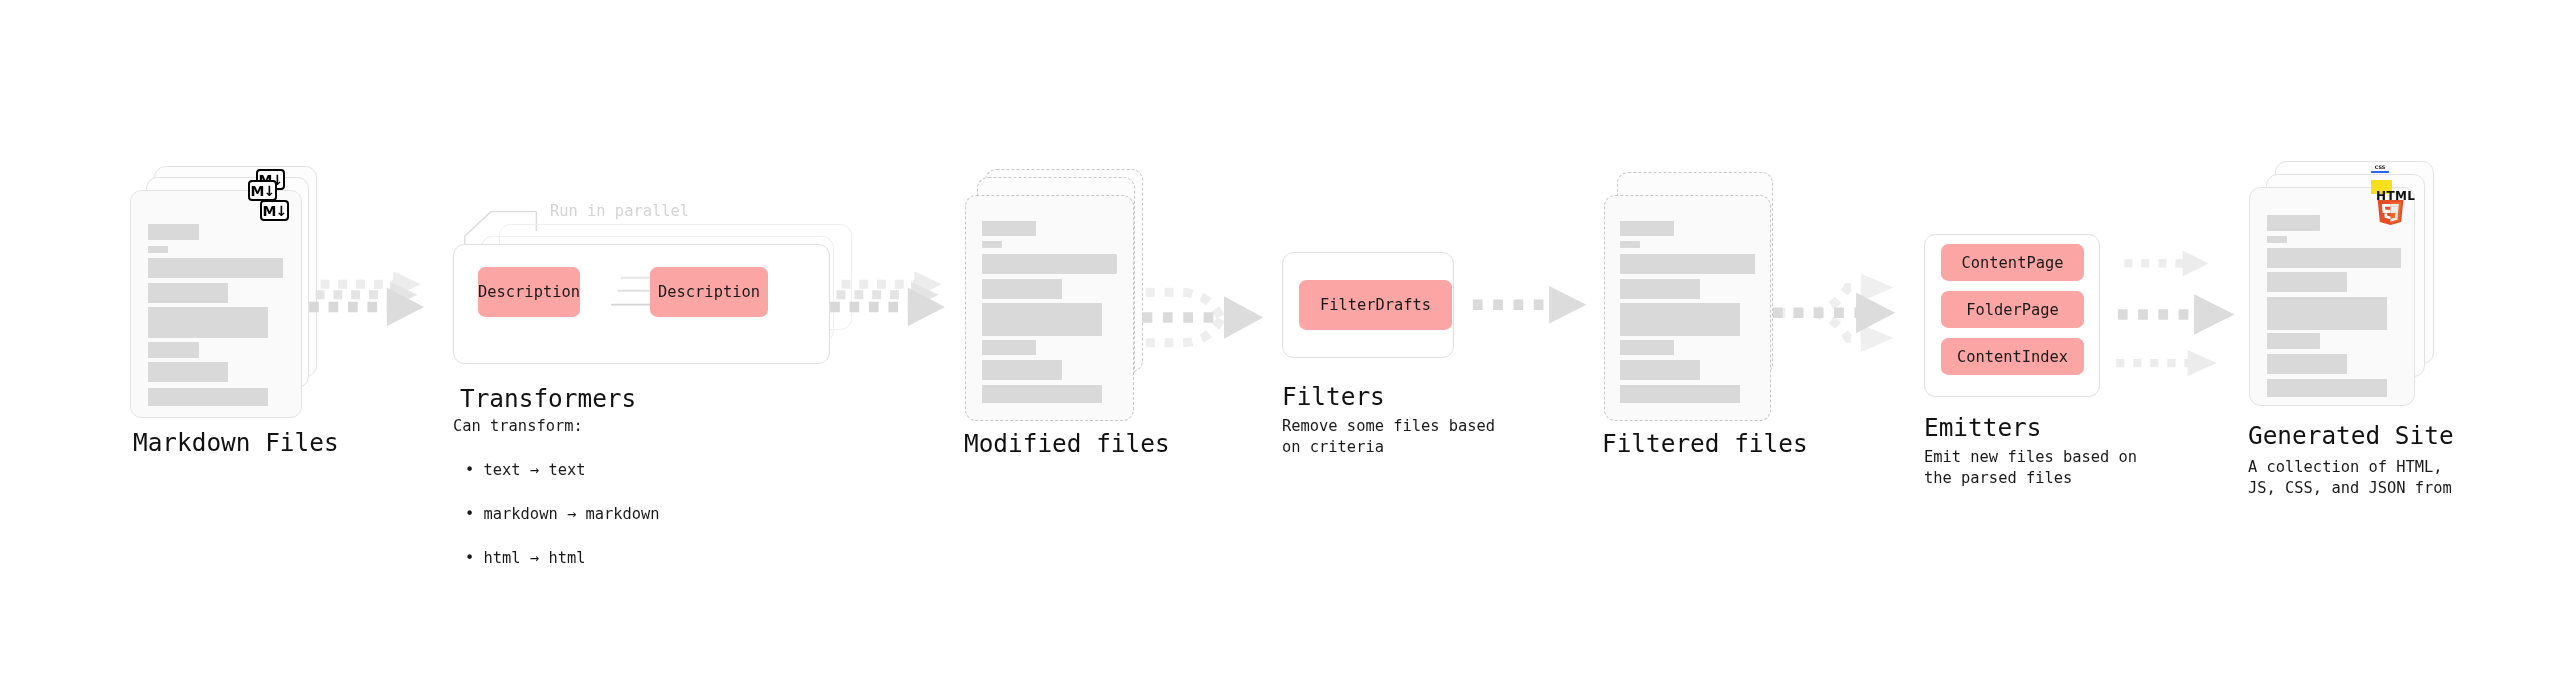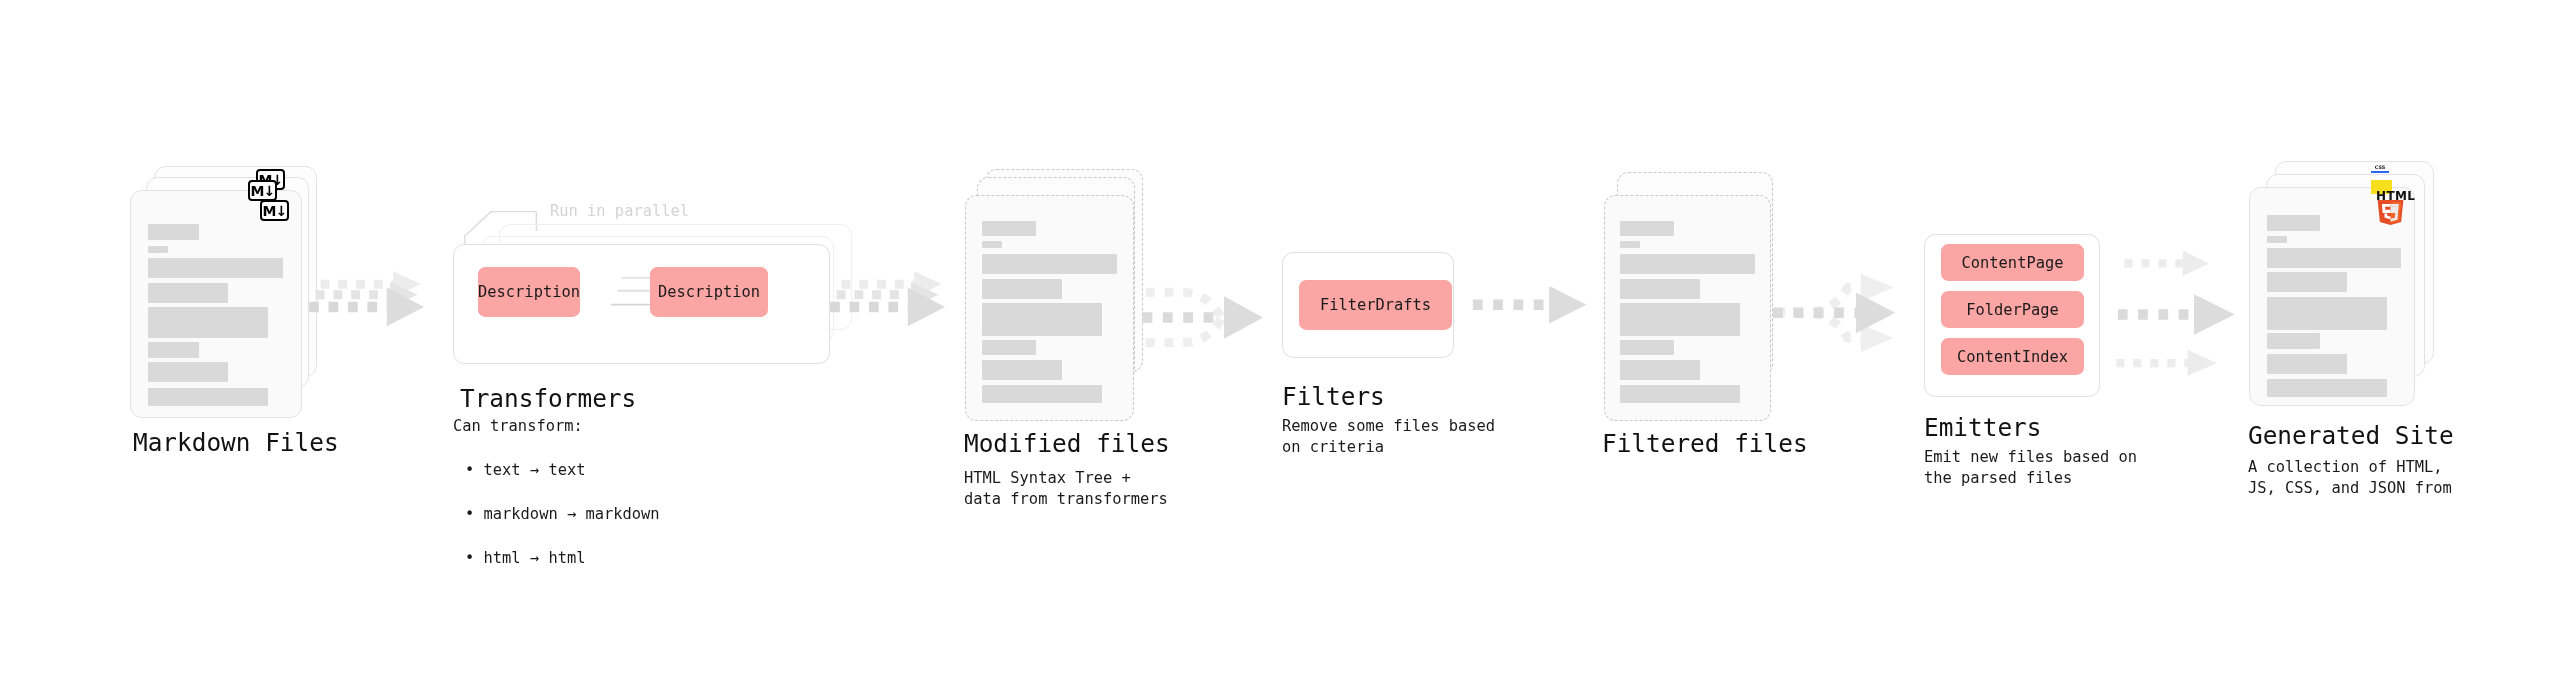--- a/index.html
+++ b/index.html
@@ -222,22 +222,20 @@
     <div class="skel" style="left:982px;top:241px;width:19.5px;height:6.5px;"></div>
     <div class="skel" style="left:982px;top:254px;width:135px;height:20.3px;"></div>
     <div class="skel" style="left:982px;top:279px;width:80px;height:19.5px;"></div>
     <div class="skel" style="left:982px;top:303px;width:120px;height:32.5px;"></div>
     <div class="skel" style="left:982px;top:340px;width:54px;height:15.4px;"></div>
     <div class="skel" style="left:982px;top:360px;width:80px;height:19.5px;"></div>
     <div class="skel" style="left:982px;top:385px;width:120px;height:18px;"></div>
   </div>
 
   <div class="title" style="left:964px;top:429px;">Modified files</div>
-  <div class="sub" style="left:964px;top:468px;">HTML Syntax Tree +
-data from transformers</div>
 
   <svg class="deco" style="left:1136px;top:258px;" width="163" height="106" viewBox="0 0 200 130">
     <g fill="none" stroke-linecap="butt">
       <path d="M12 42 L58 42 Q90 44 104 73" stroke="#eeeeee" stroke-width="11" stroke-dasharray="11 12"></path>
       <path d="M12 104 L58 104 Q90 102 104 75" stroke="#eeeeee" stroke-width="11" stroke-dasharray="11 12"></path>
       <path d="M8 73 L112 73" stroke="#dadada" stroke-width="13" stroke-dasharray="12 13"></path>
     </g>
     <polygon points="108,47 156,73 108,99" fill="#dcdcdc"></polygon>
   </svg>
 

